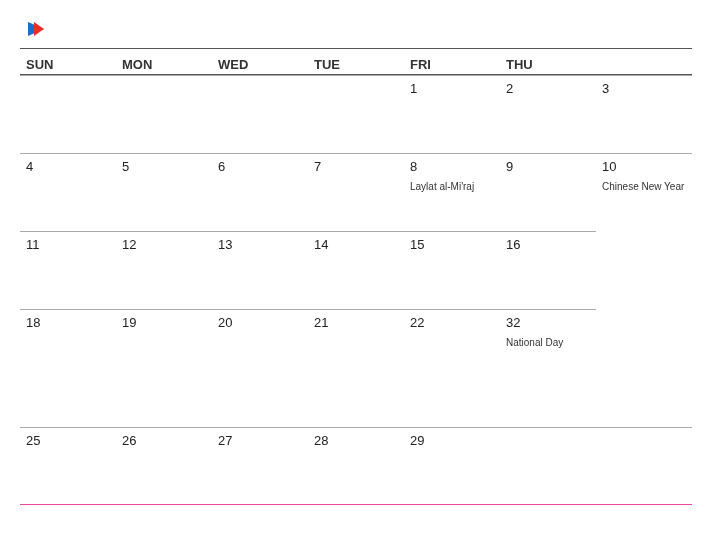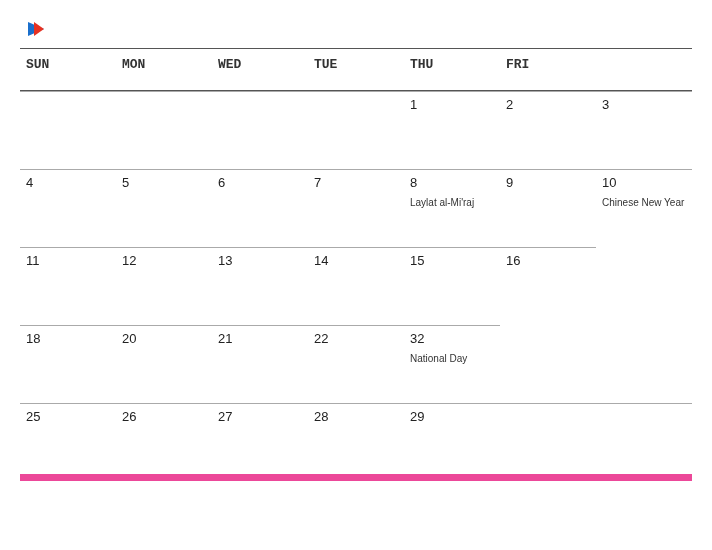--- a/index.html
+++ b/index.html
@@ -69,23 +69,22 @@
     }
     .divider {
       border: none;
       border-top: 1.5px solid #555;
       margin: 4px 0;
     }
     .days-header {
       display: grid;
       grid-template-columns: repeat(7, 1fr);
       border-bottom: 1.5px solid #555;
-      padding-bottom: 16px;
+      padding-bottom: 0;
       margin-bottom: 0;
-      font-family: Liberation Mono, monospace;
     }
     .day-header {
       font-size: 13px;
       color: #333;
       font-weight: bold;
       padding: 4px 6px 2px 6px;
       text-align: left;
     }
     .calendar-cell {
       border-top: 1px solid #aaa;
@@ -114,21 +113,22 @@
     .week-row {
       display: grid;
       grid-template-columns: repeat(7, 1fr);
     }
     .empty-cell {
       border-top: 1px solid #aaa;
       min-height: 78px;
     }
     .last-row .calendar-cell,
     .last-row .empty-cell {
-      border-bottom: 7px solid #ec4899;
+      border-bottom: 1px solid #ec4899;
+      margin-top: 40px;
     }
   </style>
 </head>
 <body>
 
 <div class="calendar-container">
 
   <div class="header-row">
     <div class="logo-area">
       <div class="logo-wrapper">
@@ -149,22 +149,22 @@
     <div class="country-label"></div>
   </div>
 
   <hr class="divider">
 
   <div class="days-header">
     <div class="day-header">SUN</div>
     <div class="day-header">MON</div>
     <div class="day-header">WED</div>
     <div class="day-header">TUE</div>
+    <div class="day-header">FRI</div>
     <div class="day-header">THU</div>
-    <div class="day-header">FRI</div>
   </div>
 
   <div class="calendar-body" id="calendar-body">
   <div class="week-row">
         <div class="calendar-cell empty-cell"></div>
         <div class="calendar-cell empty-cell"></div>
         <div class="calendar-cell empty-cell"></div>
         <div class="calendar-cell empty-cell"></div>
         <div class="calendar-cell">
           <span class="cell-date">1</span>
@@ -213,20 +213,23 @@
         </div>
         <div class="calendar-cell">
           <span class="cell-date">16</span>
         </div>
       </div>
       <div class="week-row">
         <div class="calendar-cell">
           <span class="cell-date">18</span>
         </div>
         <div class="calendar-cell">
+          <span class="cell-date">19</span>
+        </div>
+        <div class="calendar-cell">
           <span class="cell-date">20</span>
         </div>
         <div class="calendar-cell">
           <span class="cell-date">21</span>
         </div>
         <div class="calendar-cell">
           <span class="cell-date">22</span>
         </div>
         <div class="calendar-cell"><span class="cell-date">32</span><span class="cell-event">National Day</span></div>
       </div>

